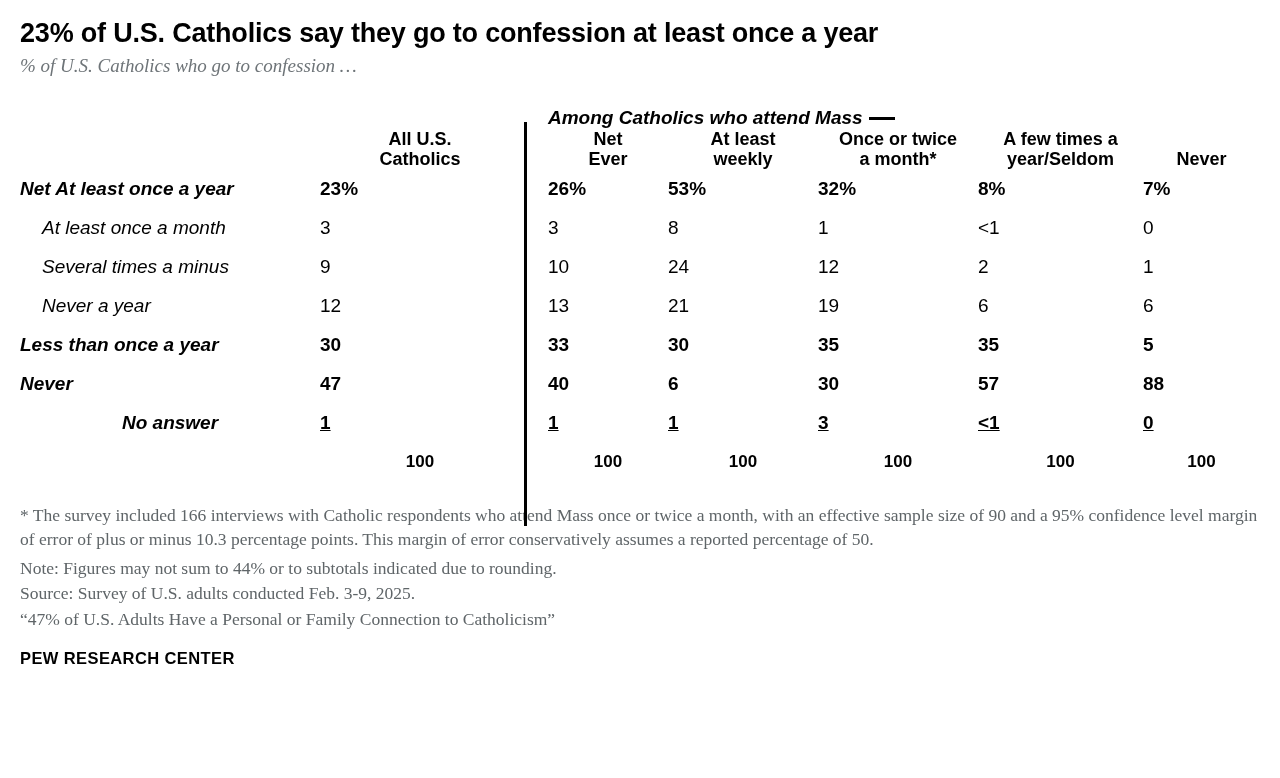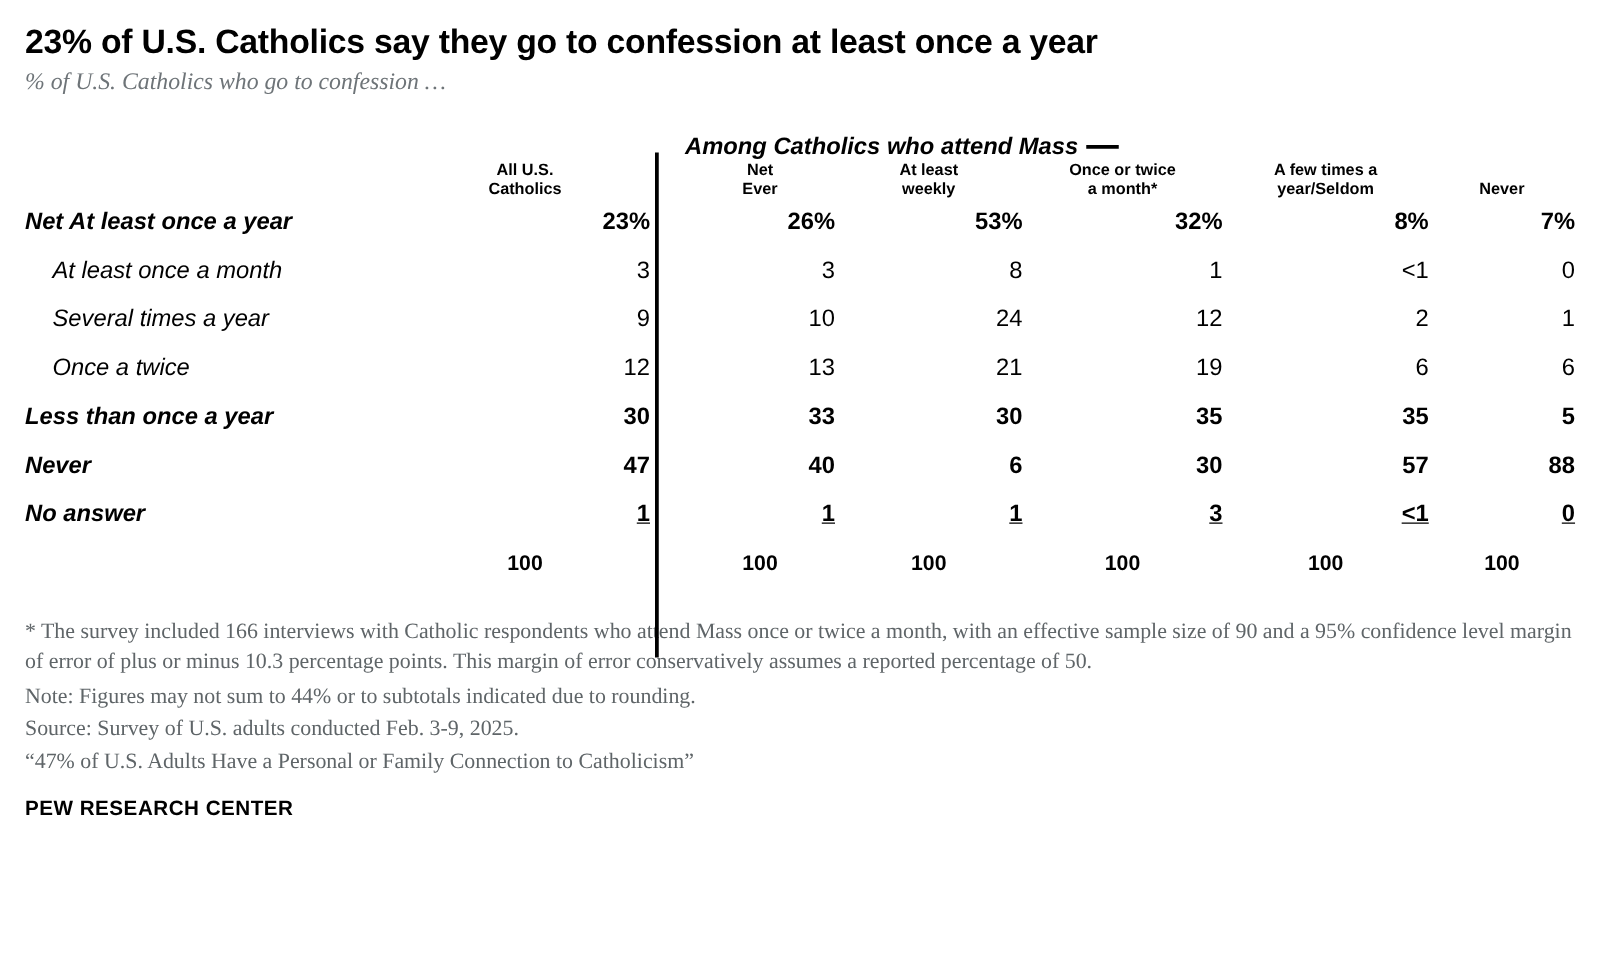--- a/index.html
+++ b/index.html
@@ -71,46 +71,46 @@
     padding-bottom: 4px;
   }
   .group-title .bracket {
     display: inline-block;
     width: 26px;
     border-bottom: 3px solid #000;
     vertical-align: 4px;
     margin-left: 6px;
   }
   .colhdr td {
-    font-size: 13px;
+    font-size: 18px;
     font-weight: bold;
     text-align: center;
     line-height: 1.12;
     padding-bottom: 8px;
     white-space: pre-line;
   }
   .colhdr td.lbl { text-align: left; }
 
   tr.row td {
     font-size: 19px;
-    text-align: right;
+    text-align: left;
     height: 39px;
     line-height: 39px;
   }
   tr.row td.lbl {
     text-align: left;
     padding-left: 0;
     font-style: italic;
   }
   tr.row td.lbl.indent {
     padding-left: 22px;
   }
   tr.row.bold td { font-weight: bold; }
   tr.row.underline td.val { text-decoration: underline; }
-  tr.row.underline td.lbl { text-decoration: none; }
+  tr.row.underline td.lbl { text-decoration: none; text-align: center; }
 
   tr.total td {
     font-size: 17px;
     font-weight: bold;
     text-align: center;
     height: 40px;
     line-height: 40px;
   }
   tr.total td.lbl { text-align: left; }
 
@@ -215,32 +215,32 @@
       <td class="val">3</td>
       <td></td>
       <td class="val">3</td>
       <td class="val">8</td>
       <td class="val">1</td>
       <td class="val">&lt;1</td>
       <td class="val">0</td>
     </tr>
 
     <tr class="row">
-      <td class="lbl indent">Several times a year</td>
+      <td class="lbl indent">Several times a minus</td>
       <td class="val">9</td>
       <td></td>
       <td class="val">10</td>
       <td class="val">24</td>
       <td class="val">12</td>
       <td class="val">2</td>
       <td class="val">1</td>
     </tr>
 
     <tr class="row">
-      <td class="lbl indent">Once a twice</td>
+      <td class="lbl indent">Never a year</td>
       <td class="val">12</td>
       <td></td>
       <td class="val">13</td>
       <td class="val">21</td>
       <td class="val">19</td>
       <td class="val">6</td>
       <td class="val">6</td>
     </tr>
 
     <tr class="row bold">

